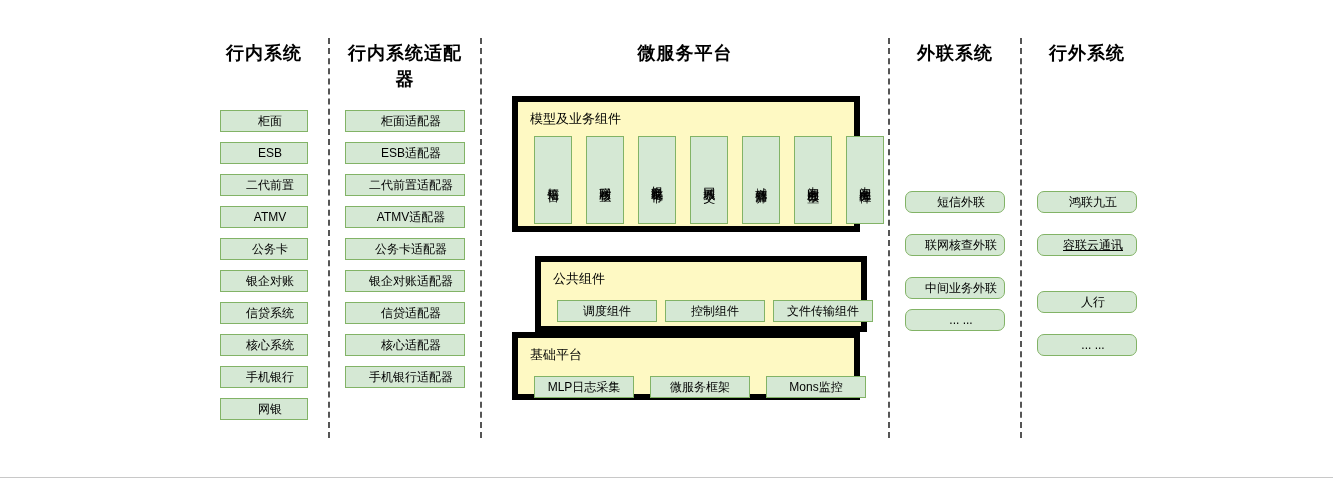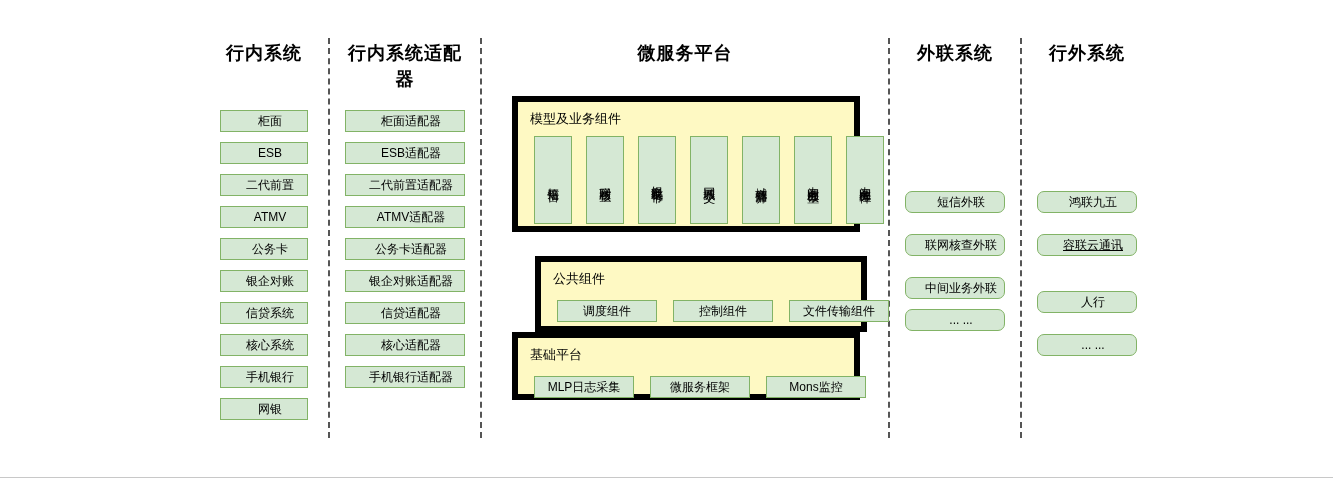--- a/index.html
+++ b/index.html
@@ -182,21 +182,21 @@
       <div class="vnode">银联及银行卡</div>
       <div class="vnode">同城票交</div>
       <div class="vnode">城商行清算</div>
       <div class="vnode">中间业务模型</div>
       <div class="vnode">中间业务组件</div>
     </div>
   </div>
 
   <div class="group" style="left:512px; top:256px; width:332px; height:76px;margin-left:23px;">
     <div class="group-title">公共组件</div>
-    <div class="hrow" style="top:38px;">
+    <div class="hrow" style="top:38px;gap:8px;">
       <div class="hnode">调度组件</div>
       <div class="hnode">控制组件</div>
       <div class="hnode">文件传输组件</div>
     </div>
   </div>
 
   <div class="group" style="left:512px; top:332px; width:348px; height:68px;">
     <div class="group-title">基础平台</div>
     <div class="hrow" style="top:38px;">
       <div class="hnode">MLP日志采集</div>

